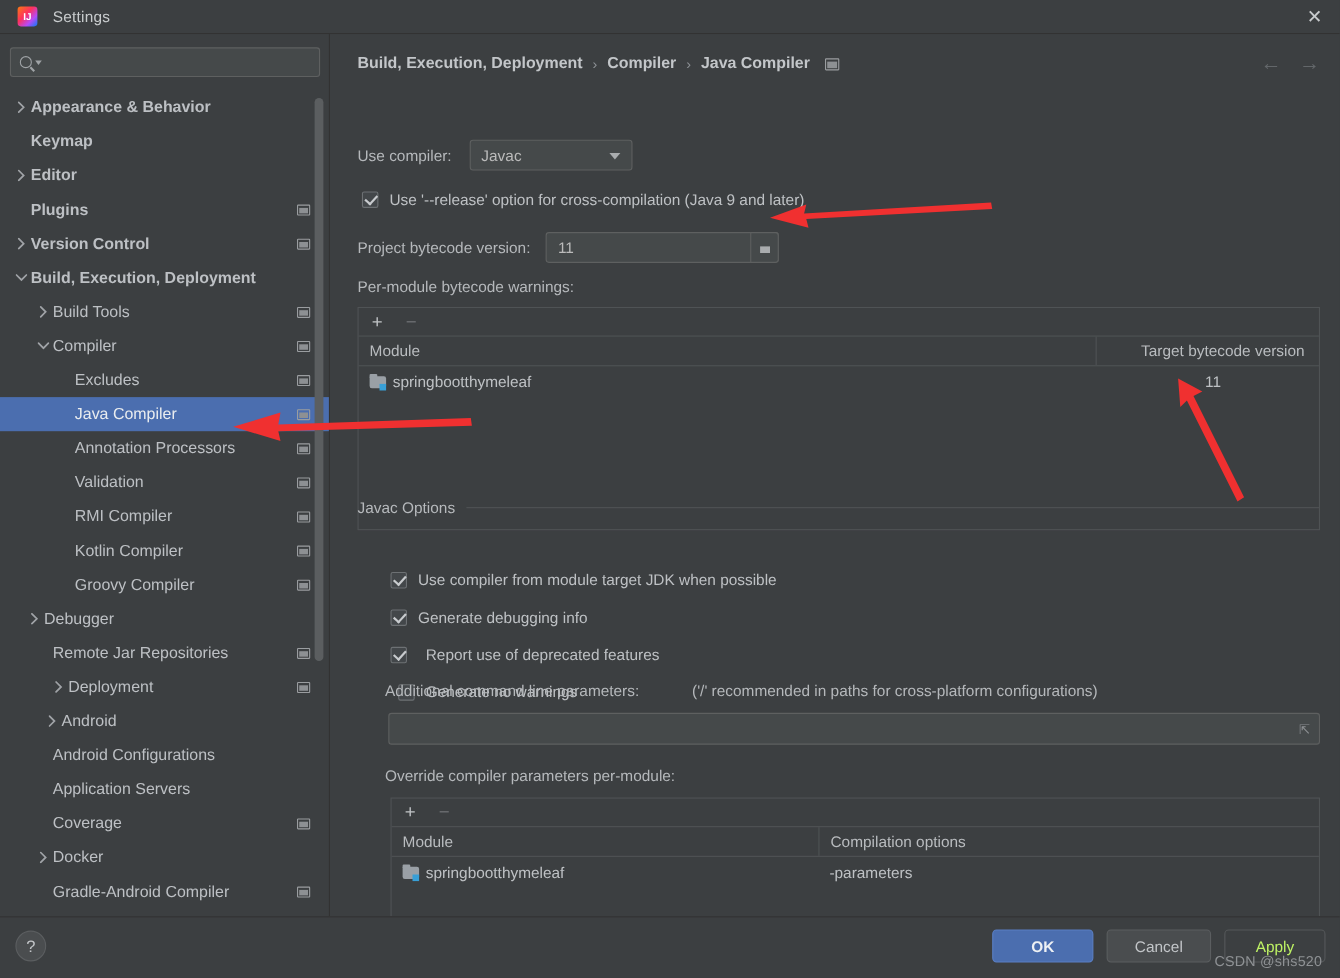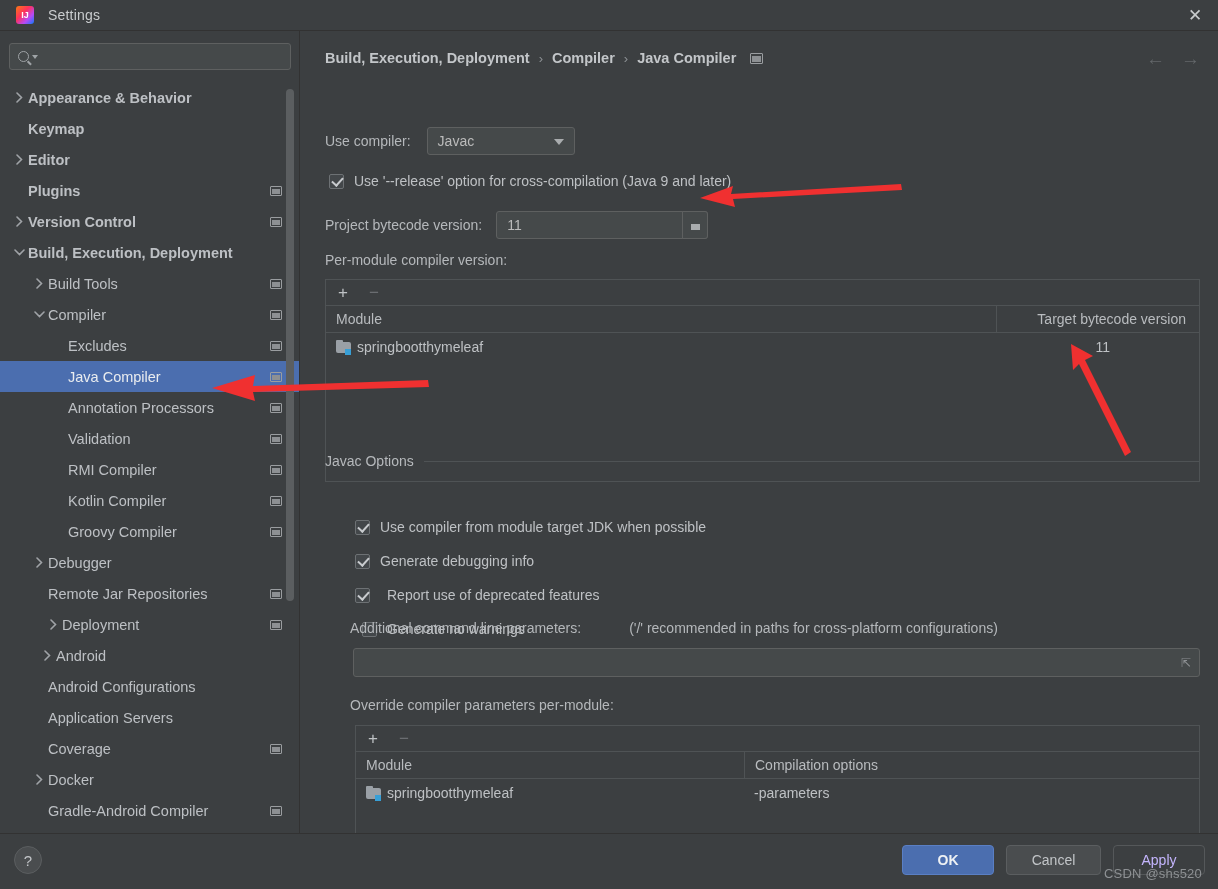--- a/index.html
+++ b/index.html
@@ -247,21 +247,21 @@
   .btn.ok {
     left: 902px; width: 92px; background: #4b6eaf; border: 1px solid #5a7fc4;
     color: #eef1f4; font-weight: bold;
   }
   .btn.cancel {
     left: 1006px; width: 95px; background: #4a4d4f; border: 1px solid #5b5e60;
     color: #c2c5c8;
   }
   .btn.apply {
     left: 1113px; width: 92px; background: #43464800; border: 1px solid #55585a;
-    color: #c4b5fd;
+    color: #bef264;
   }
   .watermark {
     position: absolute; left: 1104px; top: 866px;
     font-size: 13px; color: #8e9194; letter-spacing: .2px;
     font-family: "Liberation Sans", sans-serif;
   }
 
   
   .annot { position: absolute; left: 0; top: 0; width: 1218px; height: 889px; pointer-events: none; }
 </style>
@@ -373,21 +373,21 @@
         <div class="tree-row" style="padding-left: 50px;">
           <span class="twisty"></span>
           <span class="lbl">Kotlin Compiler</span>
           <span class="cfg-badge"></span>
         </div>
         <div class="tree-row" style="padding-left: 50px;">
           <span class="twisty"></span>
           <span class="lbl">Groovy Compiler</span>
           <span class="cfg-badge"></span>
         </div>
-        <div class="tree-row" style="padding-left: 30px;">
+        <div class="tree-row" style="padding-left: 22px;">
           <span class="twisty">
             <svg width="7" height="11" viewBox="0 0 7 11">
               <path d="M1 1 L5.5 5.5 L1 10" stroke="#a0a3a7" stroke-width="1.6" fill="none" stroke-linecap="round"></path>
             </svg>
           </span>
           <span class="lbl">Debugger</span>
         </div>
         <div class="tree-row" style="padding-left: 30px;">
           <span class="twisty"></span>
           <span class="lbl">Remote Jar Repositories</span>
@@ -475,21 +475,21 @@
 
     <div class="row" style="left:25px; top:180px;">
       <span class="lblmuted">Project bytecode version:</span>
       <div class="tfield" style="width:212px; margin-left:14px;">
         <span>11</span>
         <span class="spinner-btn"></span>
       </div>
     </div>
 
     <div class="row" style="left:25px; top:221px;">
-      <span class="lblmuted">Per-module compiler version:</span>
+      <span class="lblmuted">Per-module bytecode warnings:</span>
     </div>
 
     <div class="tbl" style="left:25px; top:218px; margin-top:30px; width:875px; height:203px;">
       <div class="tbl-toolbar">
         <span>+</span>
         <span class="minus">−</span>
       </div>
       <div class="tbl-head">
         <div class="th" style="width:672px;">Module</div>
         <div class="th sepline right" style="width:203px;">Target bytecode version</div>

